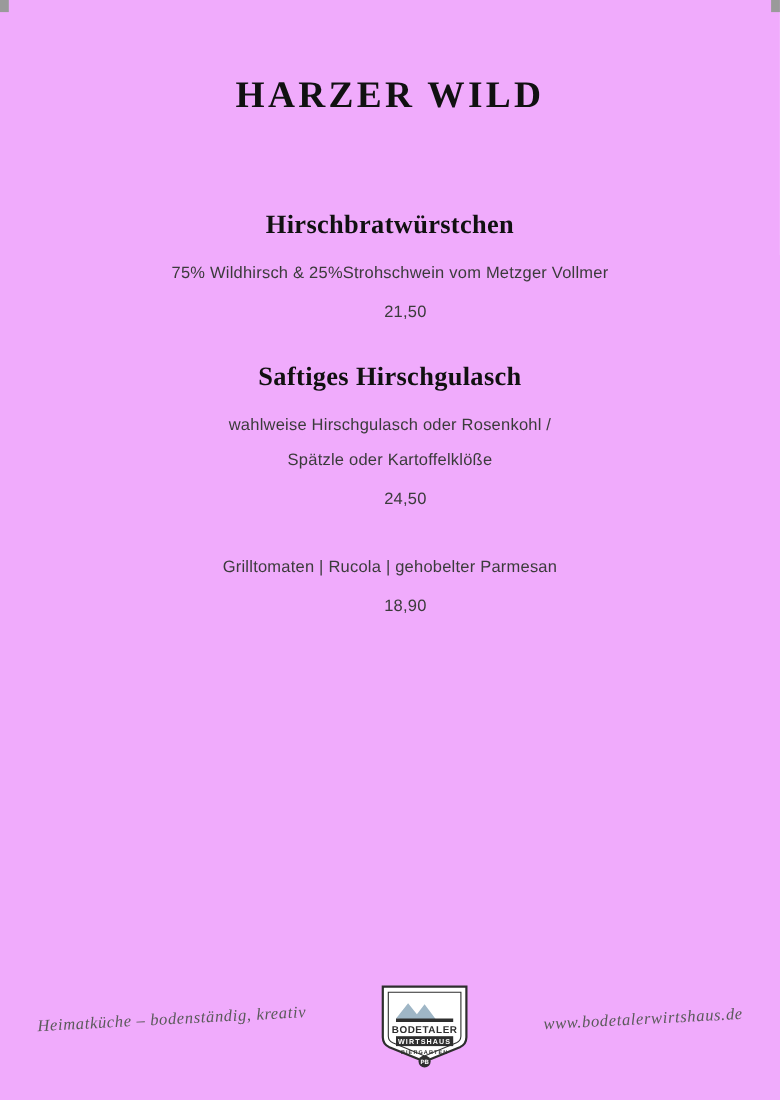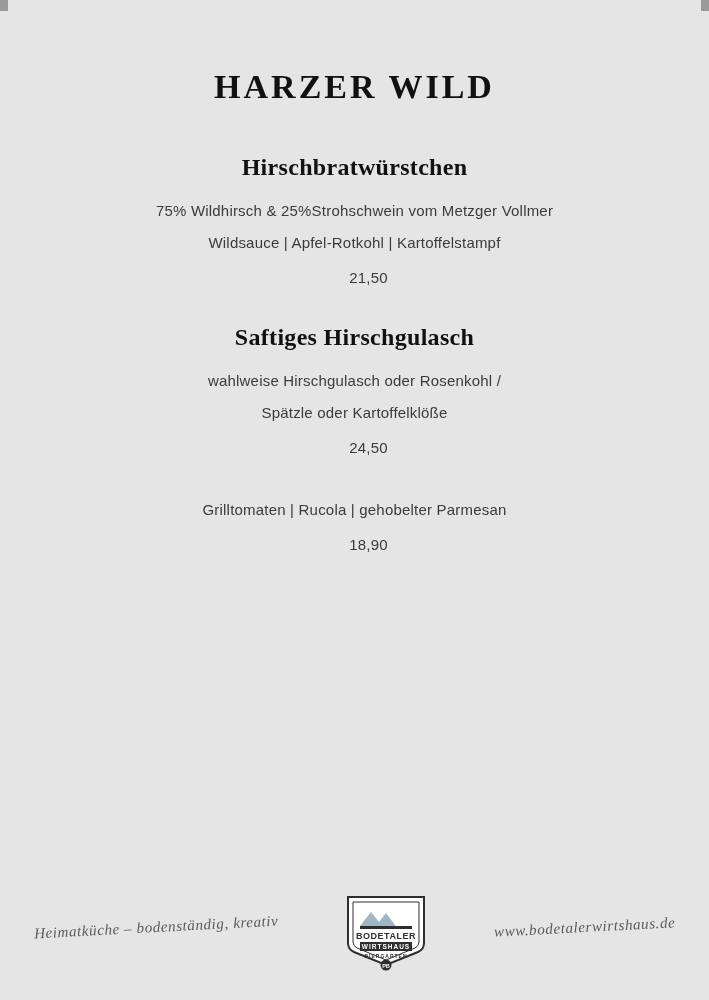--- a/index.html
+++ b/index.html
@@ -12,21 +12,21 @@
     height: 1000px;
     font-family: "Liberation Sans", sans-serif;
     color: #1a1a1a;
     position: relative;
     overflow: hidden;
   }
   .page {
     position: relative;
     width: 709px;
     height: 1000px;
-    background: #e5e5e5;
+    background: #f0abfc;
     display: flex;
     flex-direction: column;
   }
   
   .edge-left, .edge-right {
     position: absolute;
     top: 0;
     width: 8px;
     height: 11px;
     background: #9a9a9a;
@@ -39,21 +39,21 @@
     font-family: "Liberation Serif", serif;
     font-weight: bold;
     font-size: 34px;
     letter-spacing: 3px;
     color: #111111;
     margin-top: 68px;
     margin-bottom: 0;
   }
 
   .dishes {
-    margin-top: 48px;
+    margin-top: 86px;
   }
 
   .dish {
     text-align: center;
     margin-bottom: 38px;
   }
   .dish:last-child { margin-bottom: 0; }
 
   .dish-name {
     font-family: "Liberation Serif", serif;
@@ -121,21 +121,20 @@
   <div class="edge-right"></div>
 
   <h1 class="menu-title">HARZER WILD</h1>
 
   <div class="dishes">
 
     <div class="dish">
       <h2 class="dish-name">Hirschbratwürstchen</h2>
       <div class="dish-desc">
         <div>75% Wildhirsch &amp; 25%Strohschwein vom Metzger Vollmer</div>
-        <div>Wildsauce | Apfel-Rotkohl | Kartoffelstampf</div>
       </div>
       <div class="dish-price">21,50</div>
     </div>
 
     <div class="dish">
       <h2 class="dish-name">Saftiges Hirschgulasch</h2>
       <div class="dish-desc">
         <div>wahlweise Hirschgulasch oder Rosenkohl /</div>
         <div>Spätzle oder Kartoffelklöße</div>
       </div>

